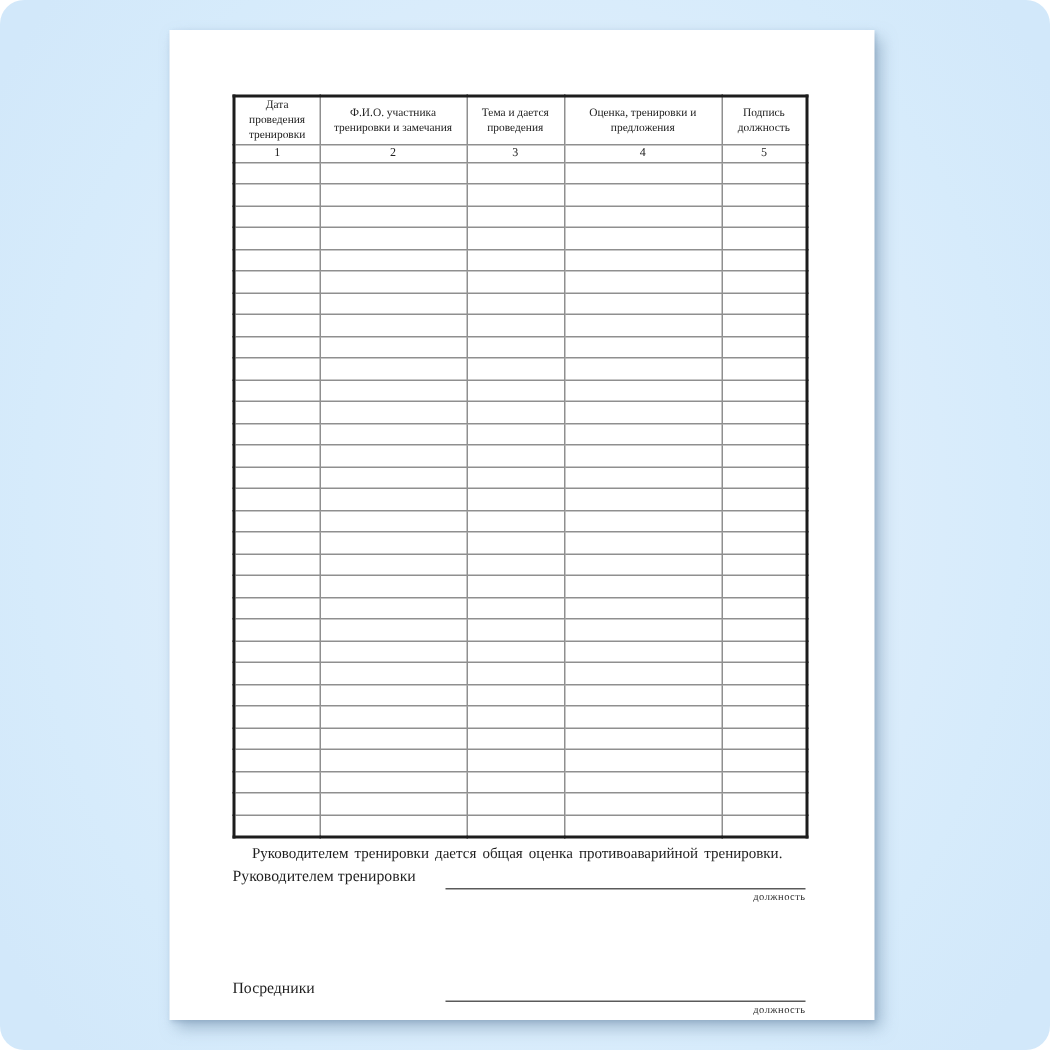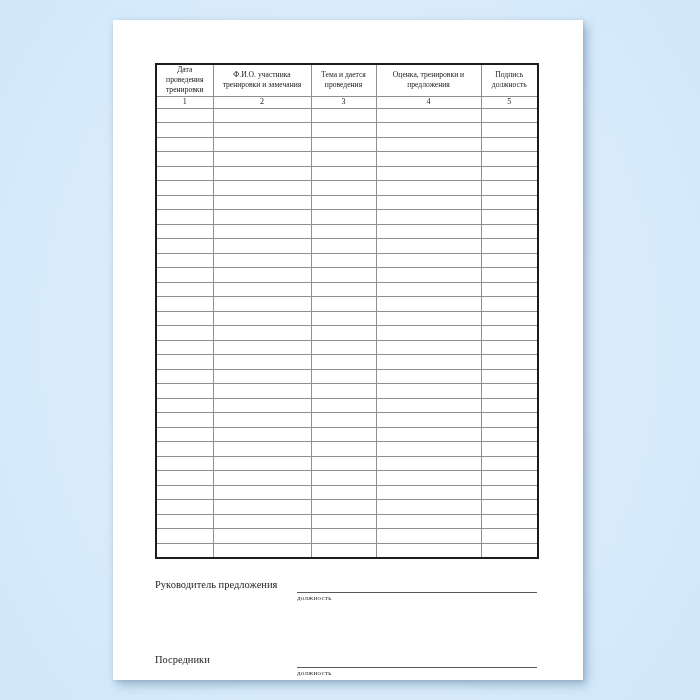--- a/index.html
+++ b/index.html
@@ -6,20 +6,21 @@
   html, body { width: 700px; height: 700px; }
   body {
     font-family: "Liberation Serif", "DejaVu Serif", serif;
     overflow: hidden;
   }
   .stage {
     position: relative;
     width: 700px;
     height: 700px;
     background: radial-gradient(ellipse 420px 520px at 350px 340px, #e9f4fd 0%, #dcedfb 55%, #d6ebfb 78%, #d2e8fa 100%);
+    border-radius: 16px;
   }
   .page {
     position: absolute;
     left: 113px;
     top: 20px;
     width: 470px;
     height: 660px;
     background: #ffffff;
     box-shadow: 4px 5px 10px rgba(108, 138, 168, 0.55), 1px 1px 3px rgba(120, 150, 180, 0.35);
     color: #1f1f1f;
@@ -88,21 +89,21 @@
     left: 142px;
     right: 0;
     top: 13px;
     border-top: 1px solid #5a5a5a;
   }
   .sig-caption {
     position: absolute;
     left: 142px;
     right: 0;
     top: 15px;
-    text-align: left;
+    text-align: right;
     font-size: 7px;
     letter-spacing: 0.3px;
     color: #2a2a2a;
   }
 </style>
 </head>
 <body>
 
 <div class="stage">
   <div class="page">
@@ -345,23 +346,24 @@
           <tr>
             <td></td>
             <td></td>
             <td></td>
             <td></td>
             <td></td>
           </tr>
         </tbody>
     </table>
 
+    <p class="note">Руководителем тренировки дается общая оценка противоаварийной тренировки.</p>
 
     <div class="sig-row sig-row-1">
-      <span class="sig-label">Руководитель предложения</span>
+      <span class="sig-label">Руководителем тренировки</span>
       <span class="sig-line"></span>
       <span class="sig-caption">должность</span>
     </div>
 
     <div class="sig-row sig-row-2">
       <span class="sig-label">Посредники</span>
       <span class="sig-line"></span>
       <span class="sig-caption">должность</span>
     </div>
 

